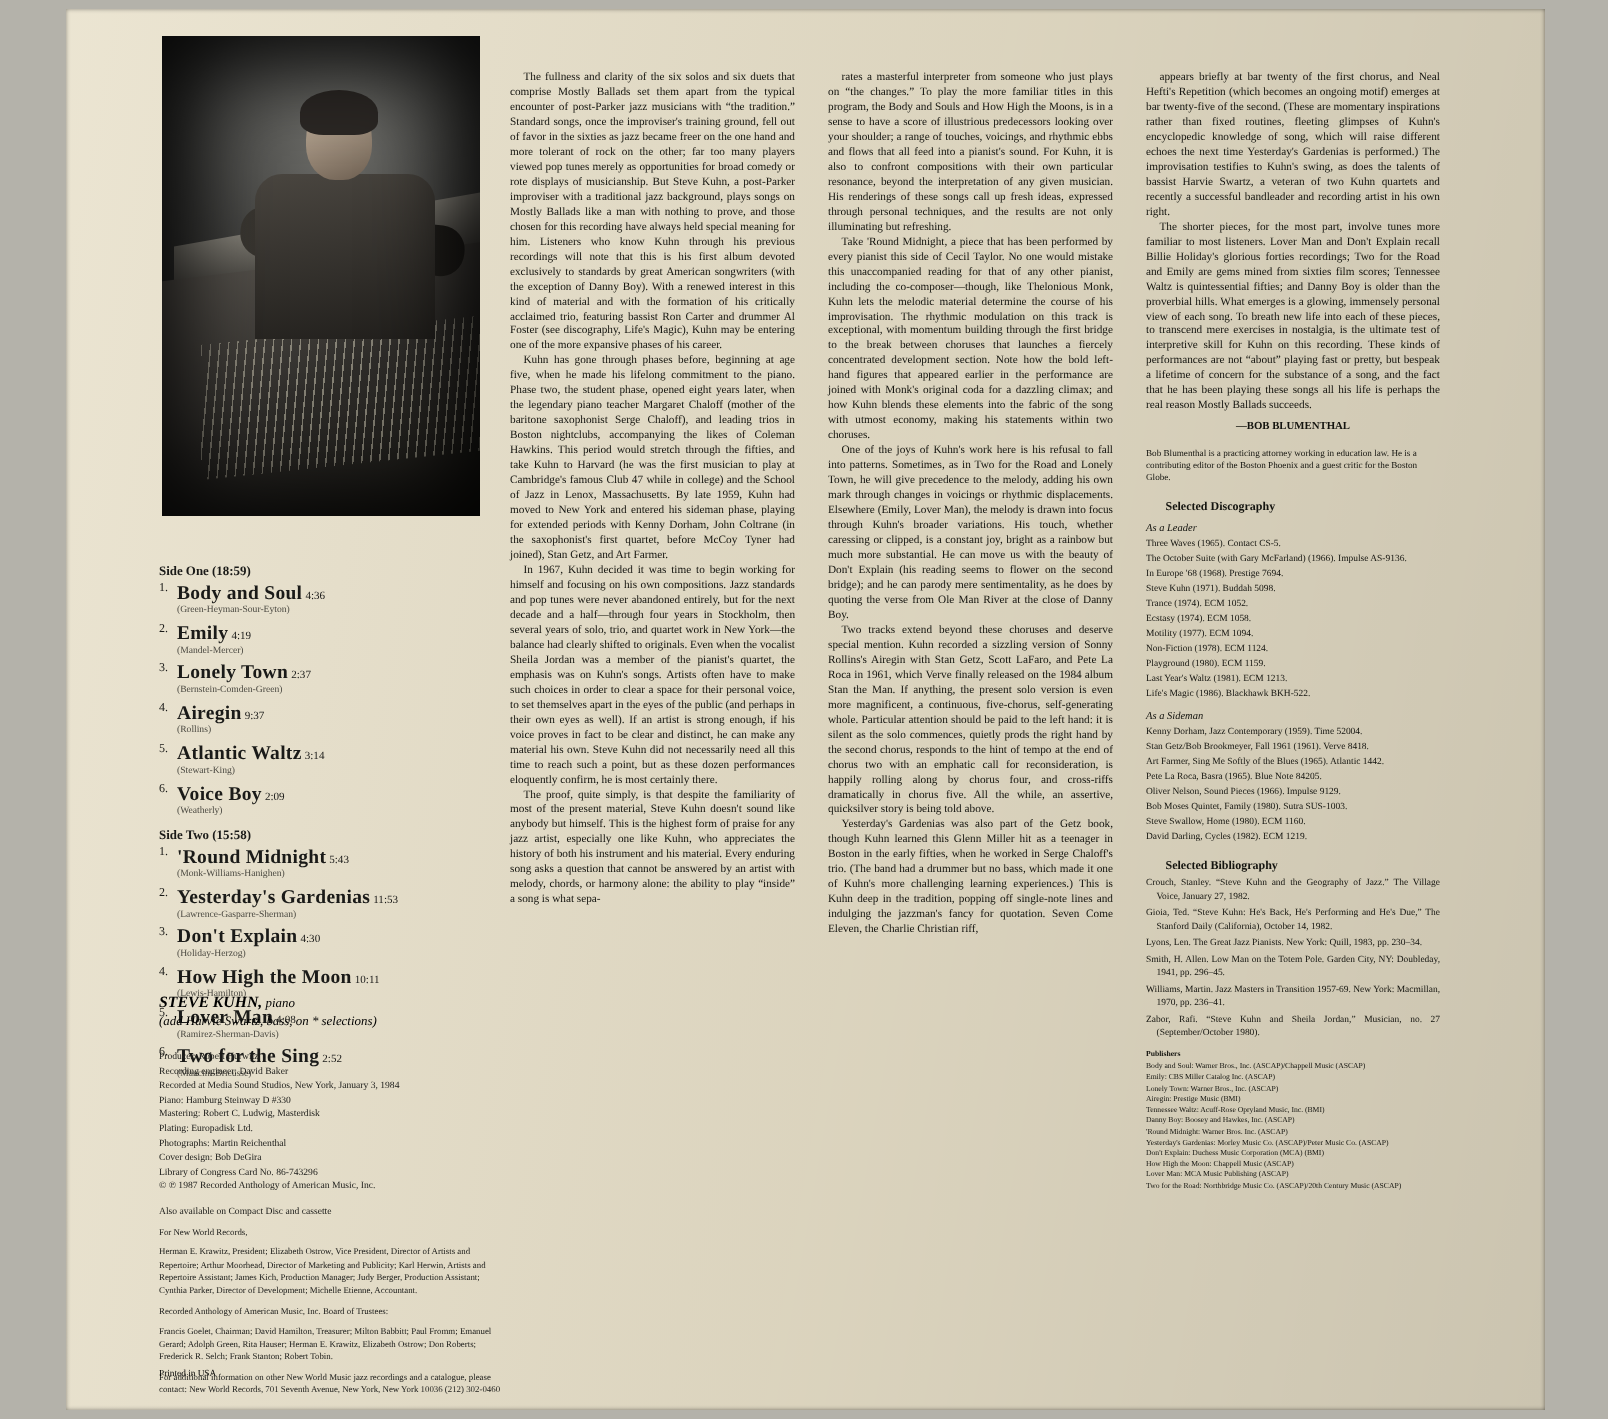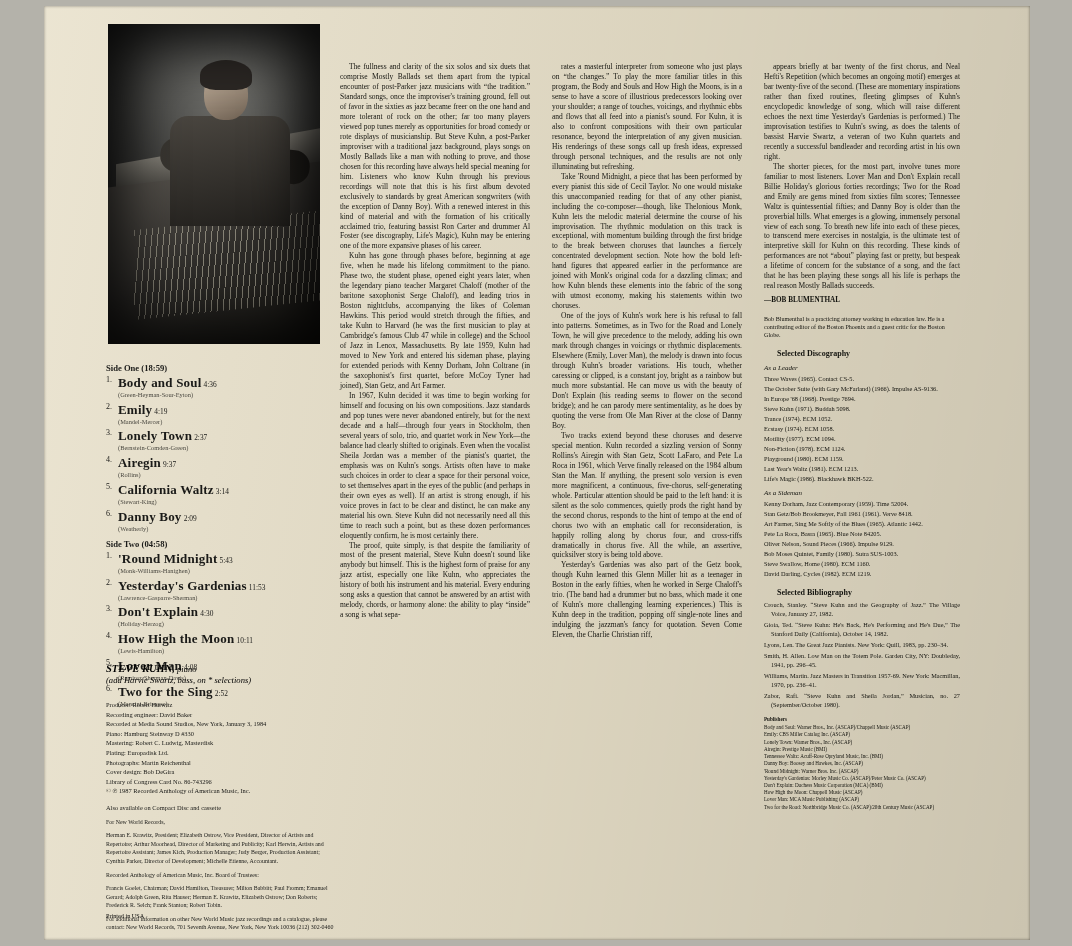--- a/index.html
+++ b/index.html
@@ -55,45 +55,45 @@
   }
   .photo .p-body{
     position:absolute;left:62px;top:92px;width:120px;height:110px;border-radius:18px 18px 0 0;
     background:linear-gradient(170deg,#4a4640,#211f1c);
   }
   .photo .p-arm{
     position:absolute;left:52px;top:120px;width:150px;height:34px;border-radius:16px;
     background:linear-gradient(90deg,#3a3732,#1c1a17);transform:rotate(6deg);
   }
   .photo .p-vig{position:absolute;inset:0;box-shadow:inset 0 0 56px 18px rgba(0,0,0,.85);}
-  .tracks{position:absolute;left:44px;top:340px;width:226px;font-size:8.2px;color:#1a1a18;}
+  .tracks{position:absolute;left:44px;top:352px;width:226px;font-size:8.2px;color:#1a1a18;}
   .side-head{font-weight:bold;font-size:8.6px;margin:7px 0 3px 0;}
   .trk{position:relative;padding-left:12px;margin-bottom:4.5px;line-height:1.12;}
   .trk .num{position:absolute;left:0;top:0;font-size:8px;}
   .trk .ttl{font-weight:bold;font-size:13px;letter-spacing:.2px;}
   .trk .tm{font-weight:normal;font-size:7.4px;}
   .trk .cmp{display:block;font-size:6.4px;color:#4a4840;margin-top:.5px;}
   .performer{position:absolute;left:44px;top:646px;width:226px;font-size:8.6px;line-height:1.25;font-style:italic;}
   .performer .nm{font-weight:bold;font-size:10.5px;}
   .credits{position:absolute;left:44px;top:684px;width:228px;font-size:6.4px;line-height:1.5;color:#20201d;}
   .credits p{margin:0 0 5px 0;}
   .credits .blk{margin-bottom:7px;}
   .tiny{font-size:5.9px;line-height:1.45;}
   .printed{position:absolute;left:44px;top:896px;font-size:6.2px;}
   
   .copy{
     position:absolute;left:296px;top:40px;width:672px;height:880px;
   }
-  .col{position:absolute;top:16px;width:190px;font-size:7.5px;line-height:1.33;color:#14140f;text-align:justify;}
+  .col{position:absolute;top:0;width:190px;font-size:7.5px;line-height:1.33;color:#14140f;text-align:justify;}
   .col p{margin:0 0 0 0;text-indent:9px;}
   .col p.first{text-indent:9px;}
   #c1{left:0;}
   #c2{left:212px;}
   #c3{left:424px;width:196px;}
-  .sig{text-align:left;font-weight:bold;font-size:7.2px;margin-top:5px;}
+  .sig{text-align:center;font-weight:bold;font-size:7.2px;margin-top:5px;}
   .bio{font-size:6.1px;line-height:1.35;margin-top:9px;text-align:left;}
   .disco-h{font-weight:bold;font-size:8px;margin:9px 0 3px 13px;}
   .disco-sub{font-style:italic;font-size:7px;margin:5px 0 2px 0;}
   .disco{font-size:6.3px;line-height:1.42;}
   .disco div{margin-bottom:1px;text-indent:-7px;padding-left:7px;}
   .biblio{font-size:6.3px;line-height:1.42;}
   .biblio div{margin-bottom:2px;text-indent:-7px;padding-left:7px;}
   .pubs{font-size:5.1px;line-height:1.32;margin-top:7px;}
   .pubs div{margin-bottom:.5px;}
   .pubs .ph{font-weight:bold;margin-bottom:1px;}
@@ -142,34 +142,34 @@
         <span class="cmp">(Bernstein-Comden-Green)</span>
       </div>
       <div class="trk">
         <span class="num">4.</span>
         <span class="ttl">Airegin</span>
         <span class="tm">9:37</span>
         <span class="cmp">(Rollins)</span>
       </div>
       <div class="trk">
         <span class="num">5.</span>
-        <span class="ttl">California Waltz</span>
+        <span class="ttl">Atlantic Waltz</span>
         <span class="tm">3:14</span>
         <span class="cmp">(Stewart-King)</span>
       </div>
       <div class="trk">
         <span class="num">6.</span>
-        <span class="ttl">Danny Boy</span>
+        <span class="ttl">Voice Boy</span>
         <span class="tm">2:09</span>
         <span class="cmp">(Weatherly)</span>
       </div>
 
       <div class="side-head">
         <span>Side Two</span>
-        <span>(04:58)</span>
+        <span>(15:58)</span>
       </div>
       <div class="trk">
         <span class="num">1.</span>
         <span class="ttl">'Round Midnight</span>
         <span class="tm">5:43</span>
         <span class="cmp">(Monk-Williams-Hanighen)</span>
       </div>
       <div class="trk">
         <span class="num">2.</span>
         <span class="ttl">Yesterday's Gardenias</span>

